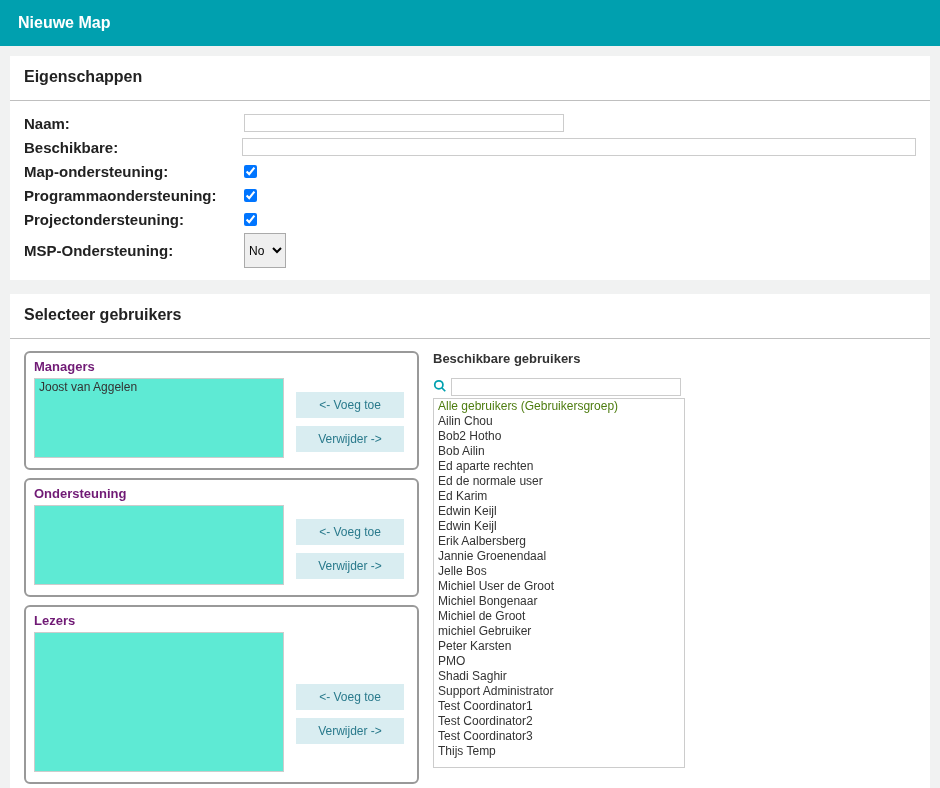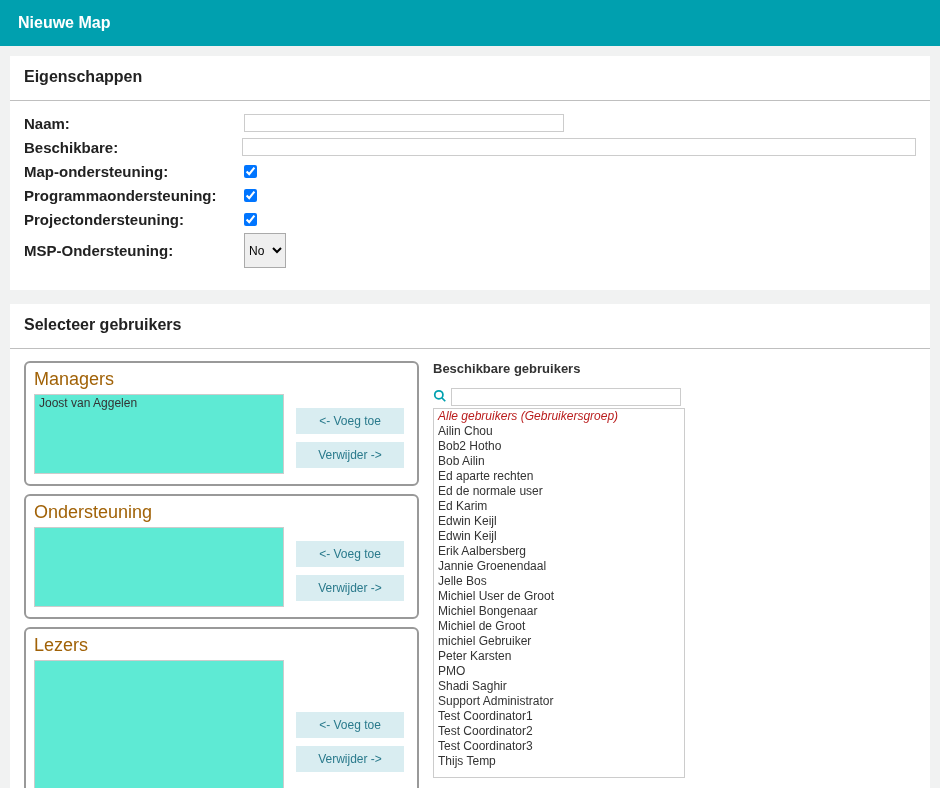--- a/index.html
+++ b/index.html
@@ -16,21 +16,21 @@
   padding: 14px 18px;
   font-size: 16px;
   font-weight: bold;
 }
 .content {
   padding: 10px;
 }
 .panel {
   background: #fff;
   margin-bottom: 14px;
-  padding: 12px 14px 18px 14px;
+  padding: 12px 14px 8px 14px;
 }
 .panel-title {
   font-size: 16px;
   font-weight: bold;
   color: #222;
   margin-bottom: 14px;
 }
 .hr {
   border: none;
   border-top: 1px solid #bfbfbf;
@@ -70,23 +70,23 @@
   display: flex;
   flex-direction: column;
   gap: 8px;
 }
 .group-box {
   border: 2px solid #999;
   border-radius: 6px;
   padding: 6px 8px 10px 8px;
 }
 .group-title {
-  font-weight: normal;
-  font-size: 18px;
-  color: #a16207;
+  font-weight: bold;
+  font-size: 13px;
+  color: #701a75;
   margin-bottom: 4px;
 }
 .group-row {
   display: flex;
   gap: 12px;
   align-items: flex-start;
 }
 .listbox {
   width: 250px;
   border: 1px solid #ccc;
@@ -148,21 +148,21 @@
   overflow-y: scroll;
   background: #fff;
   font-size: 12px;
 }
 .avail-item {
   padding: 0px 4px;
   line-height: 15px;
   cursor: default;
   white-space: nowrap;
 }
-.avail-item.group { color: #b91c1c; font-style: italic; }
+.avail-item.group { color: #4d7c0f; }
 </style>
 </head>
 <body>
 
 <div class="header">Nieuwe Map</div>
 
 <div class="content">
 
   <div class="panel">
     <div class="panel-title">Eigenschappen</div>

